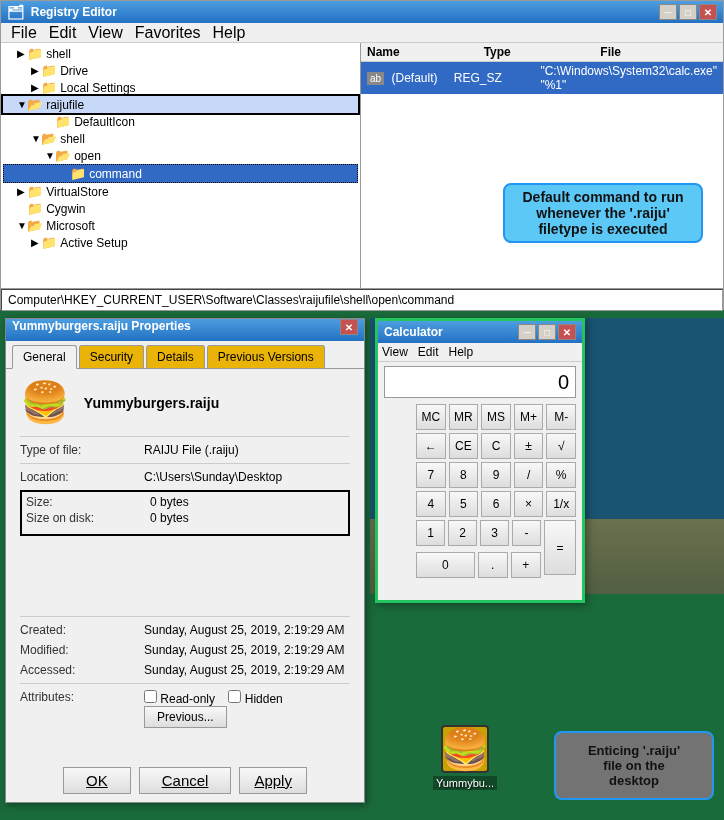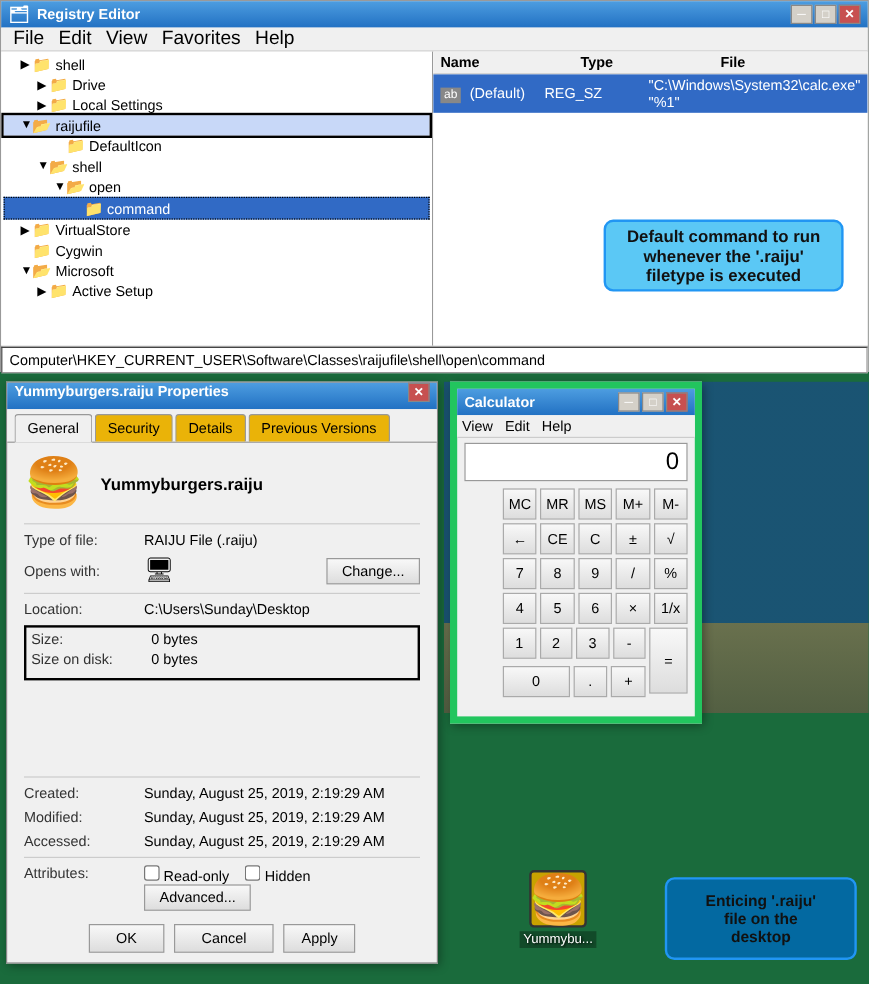--- a/index.html
+++ b/index.html
@@ -131,21 +131,21 @@
     .file-header {
       display: flex;
       align-items: center;
       margin-bottom: 10px;
     }
     .file-big-icon { font-size: 40px; margin-right: 14px; }
     .file-name { font-size: 14px; font-weight: bold; }
     .separator { border: none; border-top: 1px solid #ccc; margin: 6px 0; }
     .prop-row { display: flex; margin-bottom: 6px; align-items: flex-start; }
     .prop-label { width: 100px; color: #333; font-size: 12px; }
-    .prop-value { flex: 1; font-size: 12px; }
+    .prop-value { flex: 1; font-size: 12px; margin-left: 24px; }
     .opens-with-row { display: flex; align-items: center; margin-bottom: 6px; }
     .opens-icon { font-size: 20px; margin-right: 8px; }
     .change-btn {
       margin-left: auto;
       padding: 3px 12px;
       background: linear-gradient(to bottom, #f8f8f8, #ddd);
       border: 1px solid #999;
       cursor: pointer;
       font-size: 12px;
     }
@@ -160,32 +160,33 @@
       left: 0; right: 0;
       display: flex;
       justify-content: center;
       gap: 8px;
     }
     .footer-btn {
       padding: 4px 22px;
       background: linear-gradient(to bottom, #f8f8f8, #ddd);
       border: 1px solid #999;
       cursor: pointer;
-      font-size: 12px;
+      font-size: 15px;
+      text-decoration: underline;
     }
     .footer-btn.apply { padding: 4px 14px; }
 
     
     .calculator {
       position: absolute;
       top: 318px; left: 375px;
       width: 210px;
       height: 285px;
       background: #f0f0f0;
-      border: 6px solid #22c55e;
+      border: 3px solid #22c55e;
       box-shadow: 2px 2px 8px rgba(0,0,0,0.4);
     }
     .calc-title {
       background: linear-gradient(to bottom, #4d9de0, #2271c3);
       height: 22px;
       display: flex;
       align-items: center;
       padding: 0 6px;
       color: white;
       font-size: 12px;
@@ -264,21 +265,21 @@
       margin-top: 3px;
       text-shadow: 1px 1px 2px #000;
       background: rgba(0,0,0,0.3);
       padding: 1px 3px;
     }
 
     
     .callout-desktop {
       position: absolute;
       bottom: 20px; right: 10px;
-      background: #0369a1;
+      background: #737373;
       border: 2px solid #2196f3;
       border-radius: 8px;
       padding: 10px 26px;
       font-size: 13px;
       font-weight: bold;
       color: #111;
       text-align: center;
       width: 160px;
     }
 
@@ -539,25 +540,20 @@
   <div class="dialog-content">
     <div class="file-header">
       <div class="file-big-icon">🍔</div>
       <div class="file-name">Yummyburgers.raiju</div>
     </div>
     <hr class="separator">
     <div class="prop-row">
       <span class="prop-label">Type of file:</span>
       <span class="prop-value">RAIJU File (.raiju)</span>
     </div>
-    <div class="opens-with-row">
-      <span class="prop-label">Opens with:</span>
-      <span class="opens-icon">🖥</span>
-      <button class="change-btn">Change...</button>
-    </div>
     <hr class="separator">
     <div class="prop-row">
       <span class="prop-label">Location:</span>
       <span class="prop-value">C:\Users\Sunday\Desktop</span>
     </div>
 
     <div style="position:relative;">
       <div class="highlighted-box">
         <div class="prop-row" style="margin-bottom:2px;">
           <span class="prop-label">Size:</span>
@@ -586,21 +582,21 @@
     <hr class="separator">
     <div class="prop-row">
       <span class="prop-label">Attributes:</span>
       <span class="prop-value">
         <label style="margin-right:10px;">
           <input type="checkbox" style=""> Read-only
         </label>
         <label style="margin-right:10px;">
           <input type="checkbox" style=""> Hidden
         </label>
-        <button class="change-btn">Advanced...</button>
+        <button class="change-btn">Previous...</button>
       </span>
     </div>
   </div>
   <div class="dialog-footer">
     <button class="footer-btn">OK</button>
     <button class="footer-btn">Cancel</button>
     <button class="footer-btn apply">Apply</button>
   </div>
 </div>
 

